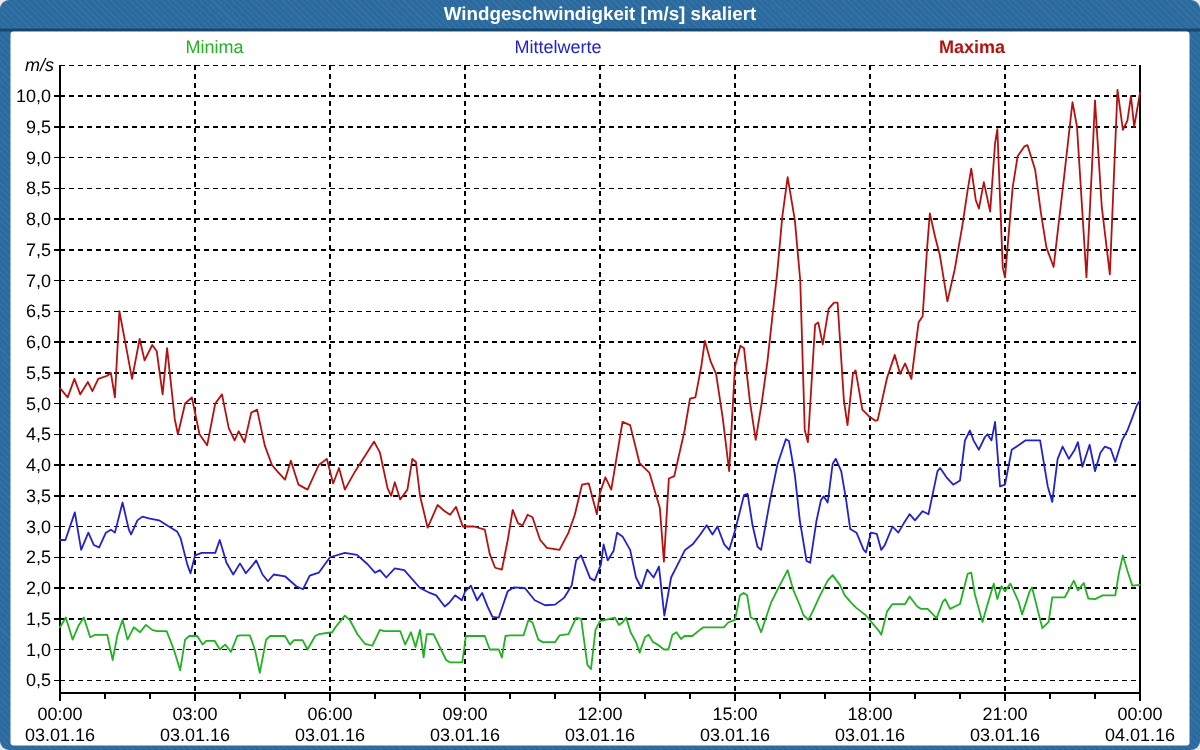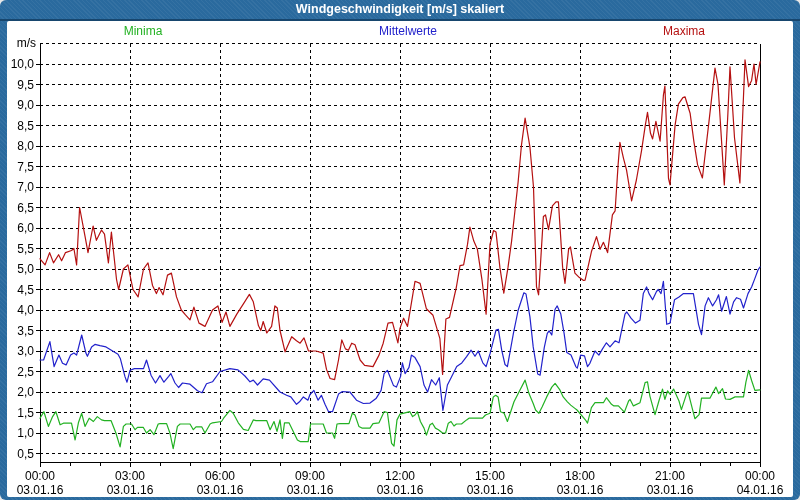--- a/index.html
+++ b/index.html
@@ -3,36 +3,36 @@
 <meta charset="utf-8">
 <style>
   html,body{margin:0;padding:0;background:#e8e8e8;font-family:"Liberation Sans",sans-serif;}
   .frame{position:relative;width:800px;height:500px;background:#2a6a9e;border-radius:6px;overflow:hidden;
          background-image:repeating-linear-gradient(45deg, rgba(255,255,255,0.05) 0 1px, transparent 1px 3px);}
   .titlebar{position:absolute;left:0;top:0;width:100%;height:19px;border-bottom:2px solid #17466e;
             text-align:center;color:#ffffff;font-size:12.5px;font-weight:bold;line-height:19px;}
   .panel{position:absolute;left:7px;right:7px;top:21px;bottom:3px;background:#ffffff;border-radius:2px;}
   .overlay{position:absolute;left:0;top:0;width:800px;height:444px;pointer-events:none;}
   .legend-label{position:absolute;top:24px;transform:translateX(-50%);font-size:12px;white-space:nowrap;}
-  .unit-label{position:absolute;left:0;top:36px;width:36px;text-align:right;font-size:12px;color:#000;}
+  .unit-label{position:absolute;left:0;top:36px;width:36px;text-align:right;font-size:12px;color:#000;font-style:italic;}
   svg text{font-family:"Liberation Sans",sans-serif;}
 </style>
 </head>
 <body>
 
 <div class="frame">
   <div class="titlebar">
     <span>Windgeschwindigkeit [m/s] skaliert</span>
   </div>
   <div class="panel"></div>
 
   <div class="overlay">
     <span class="legend-label" id="legend-0" style="color: rgb(34, 177, 34); left: 143px;">Minima</span>
-    <span class="legend-label" id="legend-1" style="color: rgb(34, 34, 204); left: 372px; margin-left: 36px;">Mittelwerte</span>
-    <span class="legend-label" id="legend-2" style="color: rgb(181, 17, 17); left: 684px;">Maxima</span>
+    <span class="legend-label" id="legend-1" style="color: rgb(34, 34, 204); left: 372px;">Mittelwerte</span>
+    <span class="legend-label" id="legend-2" style="color: rgb(181, 17, 17); left: 648px; font-weight: bold;">Maxima</span>
     <span class="unit-label">m/s</span>
     <svg id="chart-svg" width="800" height="500" viewBox="0 0 800 500">
         <line x1="40" y1="64" x2="760" y2="64" stroke="#000000" stroke-width="1" stroke-dasharray="3 3" shape-rendering="crispEdges"></line>
         <line x1="36" y1="64" x2="40" y2="64" stroke="#000000" stroke-width="1" shape-rendering="crispEdges"></line>
         <text x="34" y="68" text-anchor="end" font-size="12" fill="#000000">10,0</text>
         <line x1="40" y1="84.5" x2="760" y2="84.5" stroke="#000000" stroke-width="1" stroke-dasharray="3 3" shape-rendering="crispEdges"></line>
         <line x1="36" y1="84.5" x2="40" y2="84.5" stroke="#000000" stroke-width="1" shape-rendering="crispEdges"></line>
         <text x="34" y="88.5" text-anchor="end" font-size="12" fill="#000000">9,5</text>
         <line x1="40" y1="105" x2="760" y2="105" stroke="#000000" stroke-width="1" stroke-dasharray="3 3" shape-rendering="crispEdges"></line>
         <line x1="36" y1="105" x2="40" y2="105" stroke="#000000" stroke-width="1" shape-rendering="crispEdges"></line>

